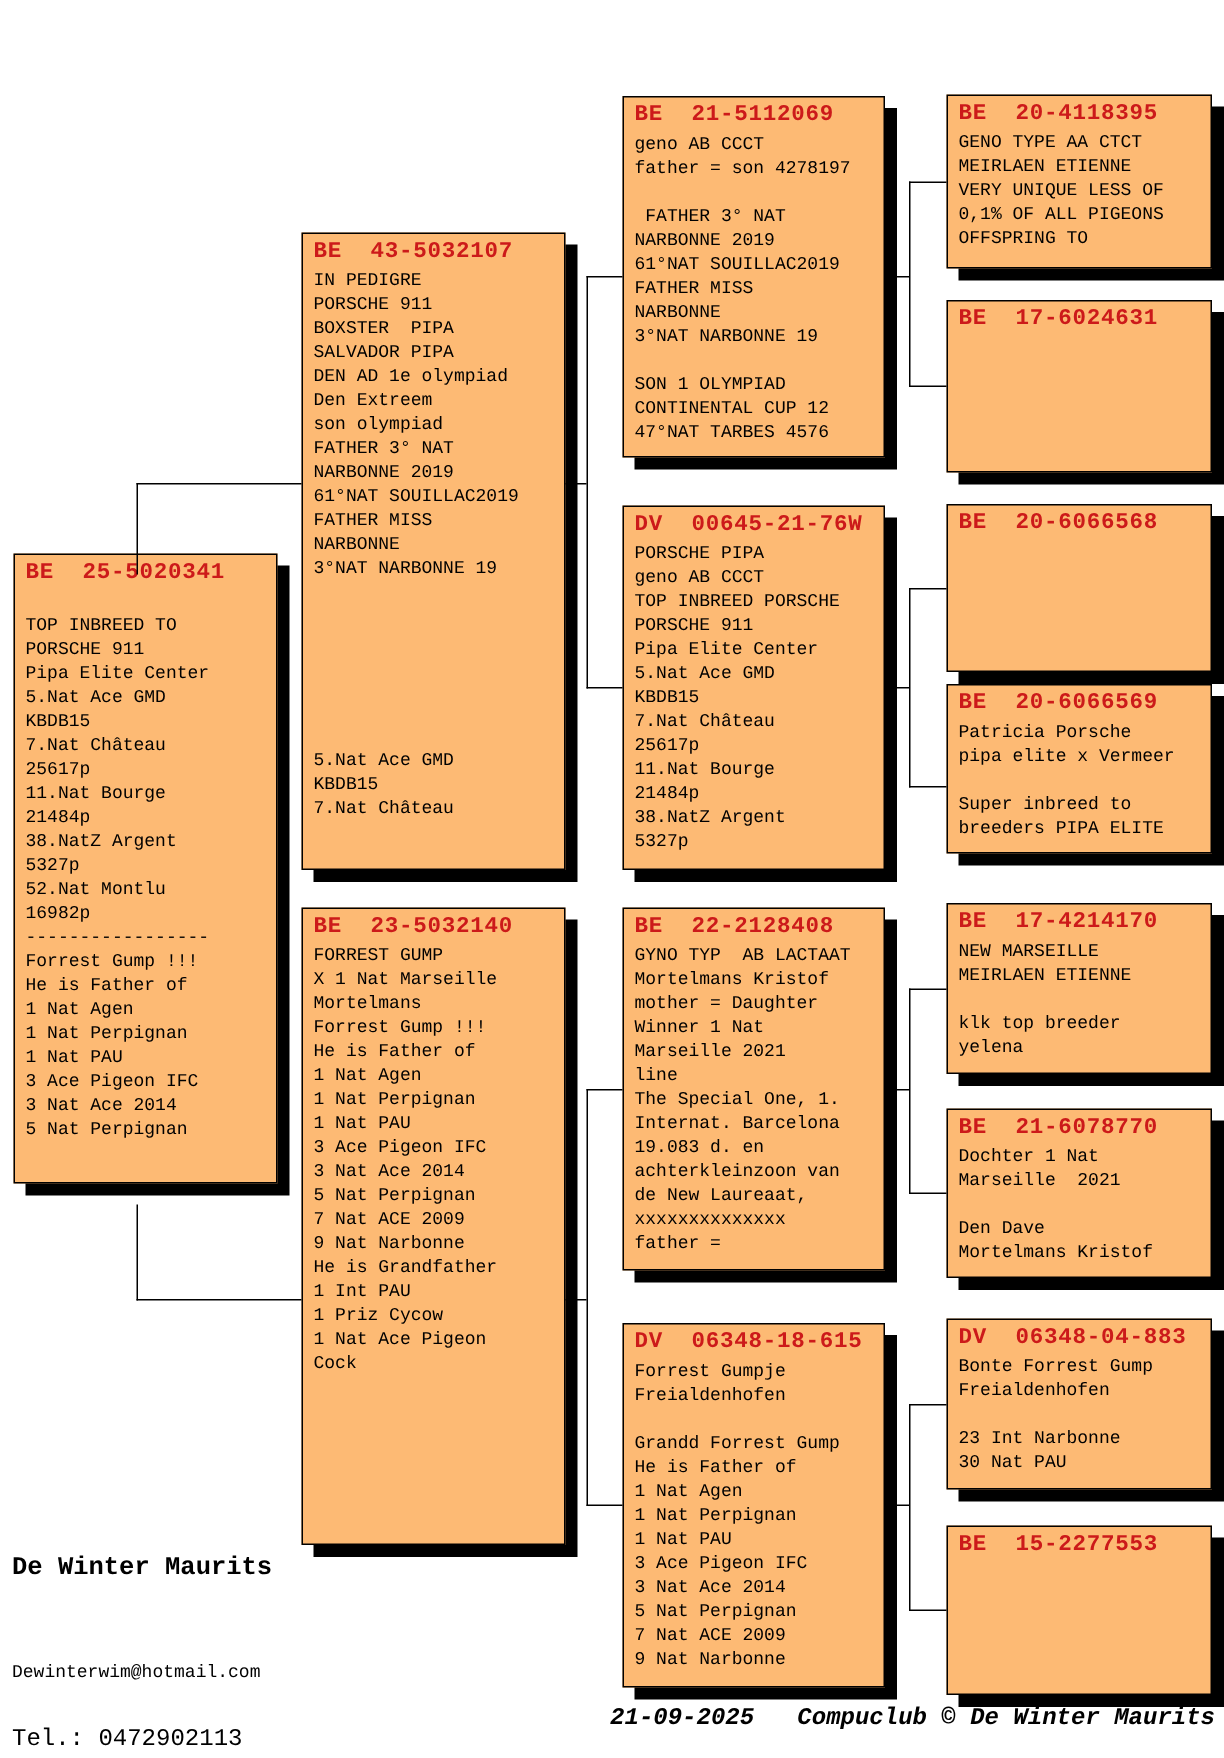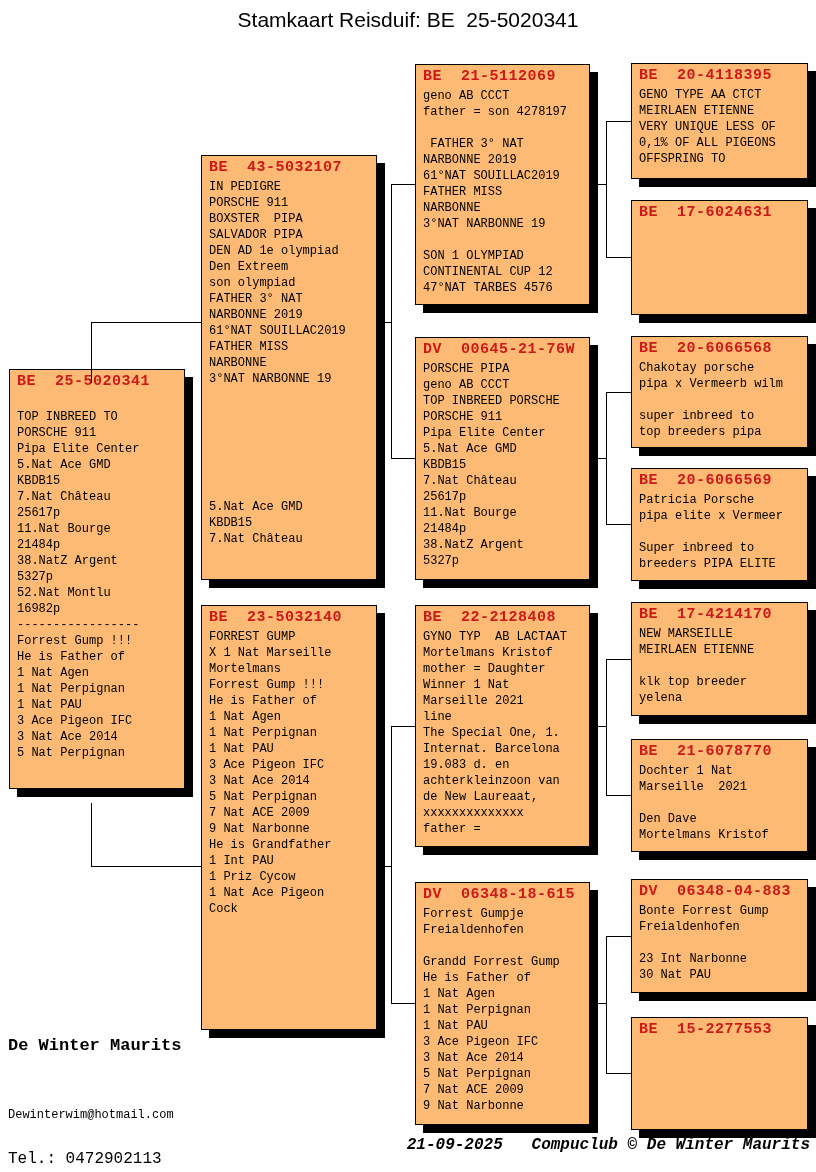--- a/index.html
+++ b/index.html
@@ -19,21 +19,20 @@
   .tel{position:absolute;left:8px;top:1150px;font-size:16px;white-space:pre;font-family:Liberation Mono, monospace;}
   .email{position:absolute;left:8px;top:1108px;font-size:12px;white-space:pre;}
   .credit{position:absolute;right:6px;top:1136px;font-family:Liberation Mono, monospace;
           font-style:italic;font-weight:bold;font-size:16px;white-space:pre;}
 </style>
 </head>
 <body>
 
 <div class="page">
 
-  <div class="title">Stamkaart Reisduif: BE  25-5020341</div>
 
   <div class="pbox" style="left:9px;top:369px;width:176px;height:420px">
     <div class="pbox-header">BE  25-5020341</div>
     <div class="pbox-body">
 TOP INBREED TO
 PORSCHE 911
 Pipa Elite Center
 5.Nat Ace GMD
 KBDB15
 7.Nat Château
@@ -174,27 +173,22 @@
 MEIRLAEN ETIENNE
 VERY UNIQUE LESS OF
 0,1% OF ALL PIGEONS
 OFFSPRING TO</div>
   </div>
   <div class="pbox" style="left:631px;top:200px;width:177px;height:115px">
     <div class="pbox-header">BE  17-6024631</div>
   </div>
   <div class="pbox" style="left:631px;top:336px;width:177px;height:112px">
     <div class="pbox-header">BE  20-6066568</div>
-    <div class="pbox-body">Chakotay porsche
-pipa x Vermeerb wilm
-
-super inbreed to
-top breeders pipa</div>
-  </div>
-  <div class="pbox" style="left:631px;top:468px;width:177px;height:113px">
+  </div>
+  <div class="pbox" style="left:631px;top:456px;width:177px;height:113px">
     <div class="pbox-header">BE  20-6066569</div>
     <div class="pbox-body">Patricia Porsche
 pipa elite x Vermeer
 
 Super inbreed to
 breeders PIPA ELITE</div>
   </div>
   <div class="pbox" style="left:631px;top:602px;width:177px;height:114px">
     <div class="pbox-header">BE  17-4214170</div>
     <div class="pbox-body">NEW MARSEILLE

